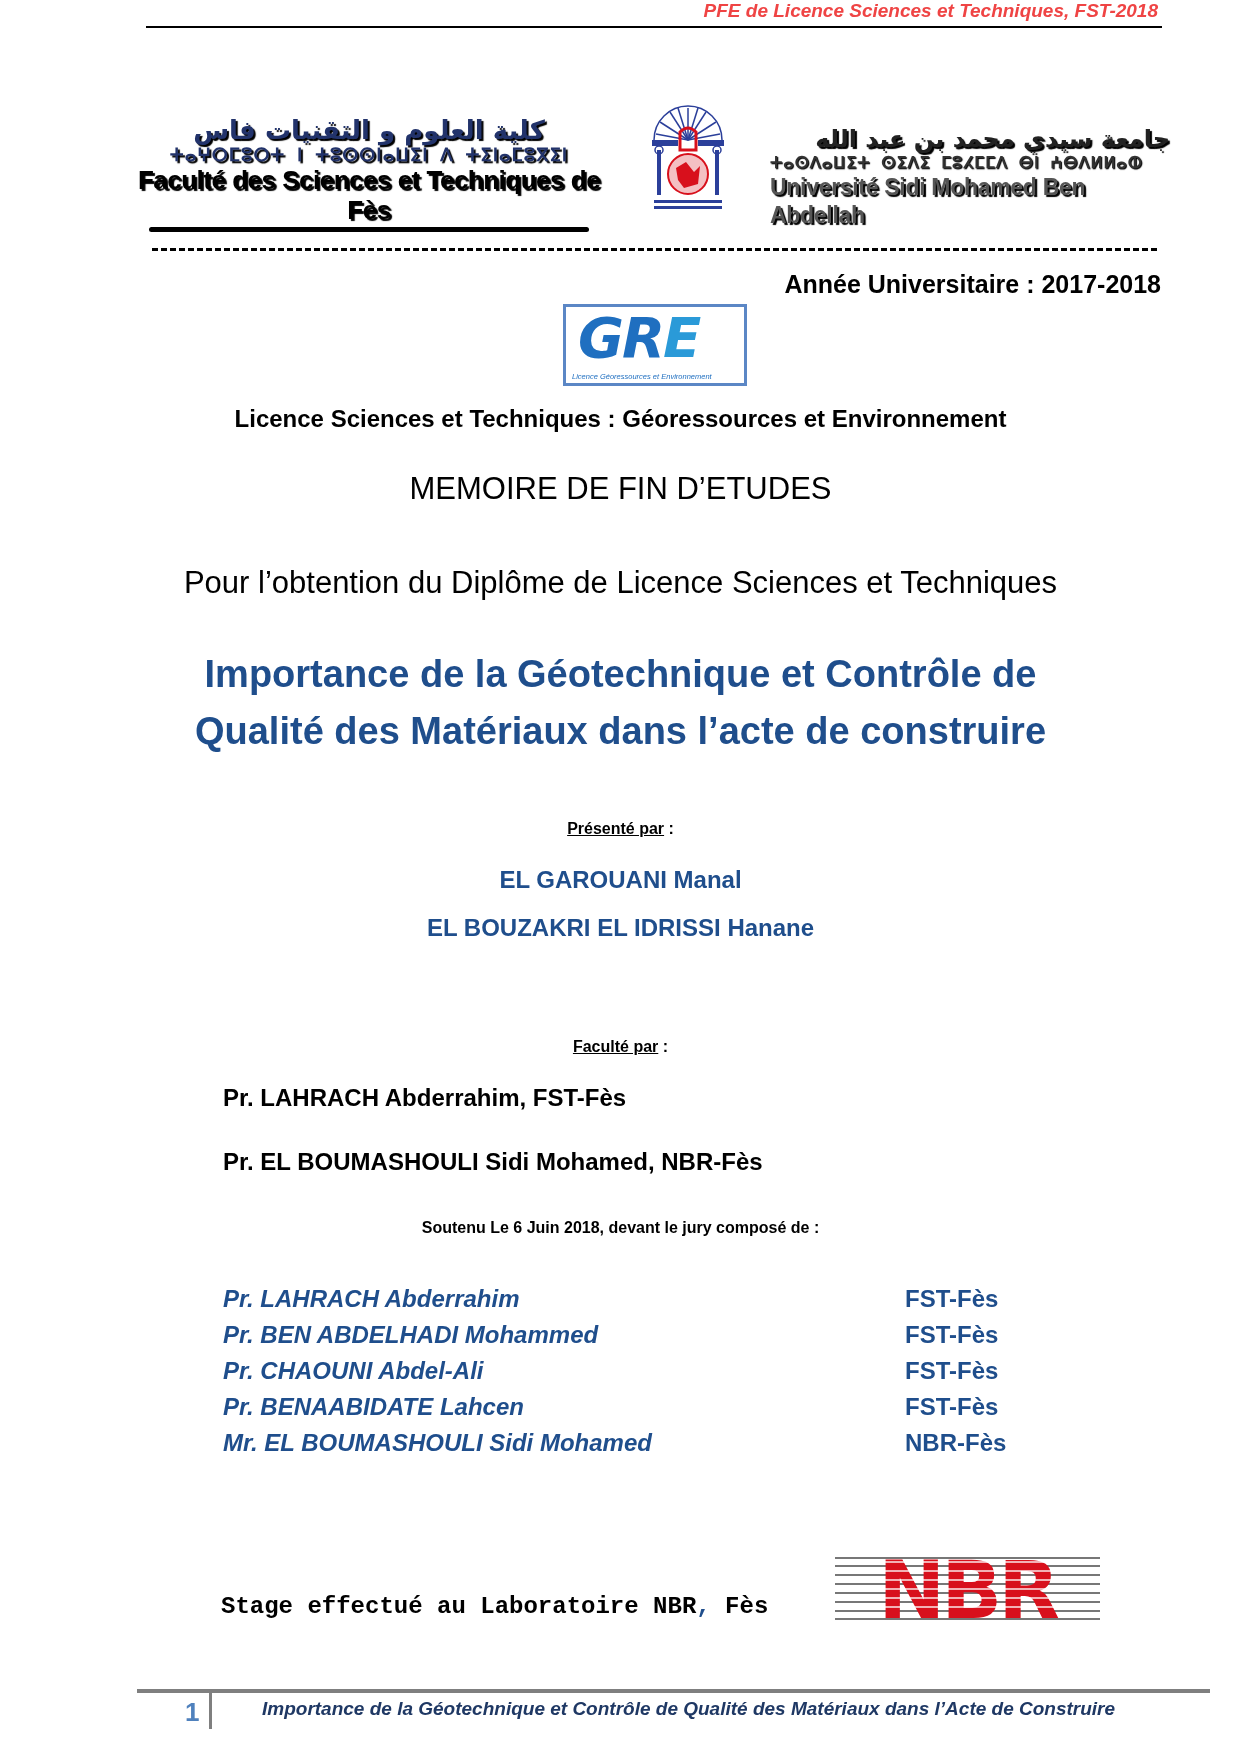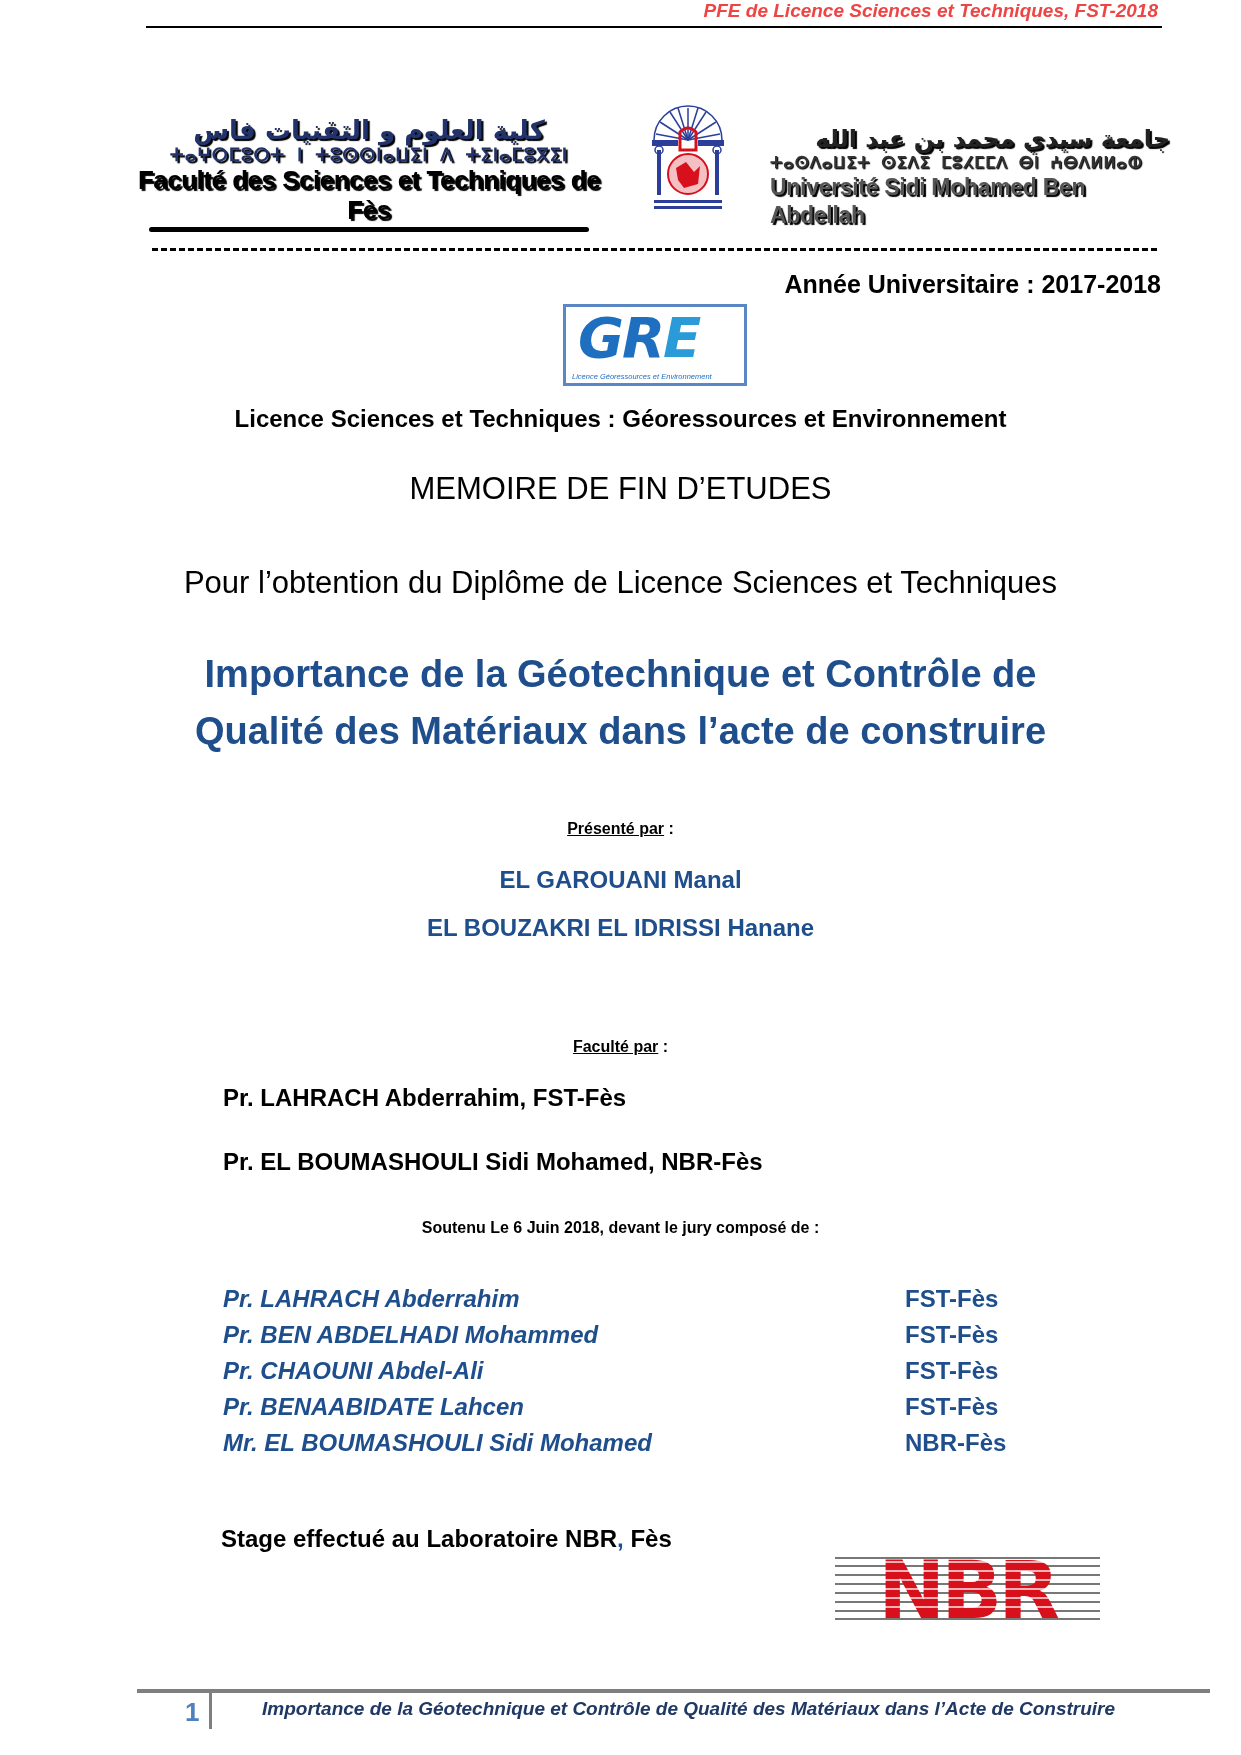--- a/index.html
+++ b/index.html
@@ -44,21 +44,21 @@
   .title { top: 646px; font-weight: bold; font-size: 38px; color: #1f4e8c; line-height: 57px; }
   .lbl { font-weight: bold; font-size: 16px; }
   .lbl u { text-decoration: underline; }
   .presente { top: 820px; }
   .name { font-weight: bold; font-size: 24px; color: #1f4e8c; }
   .enc { top: 1038px; }
   .sup { left: 223px; font-weight: bold; font-size: 24px; color: #000000; }
   .soutenu { top: 1219px; }
   .jury-name { left: 223px; font-weight: bold; font-size: 24px; color: #1f4e8c; font-style: italic; }
   .jury-inst { left: 905px; font-weight: bold; font-size: 24px; color: #1f4e8c; }
-  .stage { left: 221px; top: 1525px; font-weight: bold; font-size: 24px; }
+  .stage { left: 221px; top: 1593px; font-weight: bold; font-size: 24px; font-family: Liberation Mono, monospace; }
   .stage .comma { color: #1f4e8c; }
 
   .logo-nbr { left: 835px; top: 1552px; width: 265px; height: 70px; }
 
   .ftr-line { left: 137px; top: 1689px; width: 1073px; height: 4px; background: #7f7f7f; }
   .ftr-vline { left: 209px; top: 1689px; width: 3px; height: 40px; background: #7f7f7f; }
   .ftr-num { left: 185px; top: 1697px; font-size: 26px; font-weight: bold; color: #4f81bd; }
   .ftr-text { left: 262px; top: 1698px; font-style: italic; font-weight: bold; font-size: 19px; color: #1f3864; }
 </style>
 </head>

